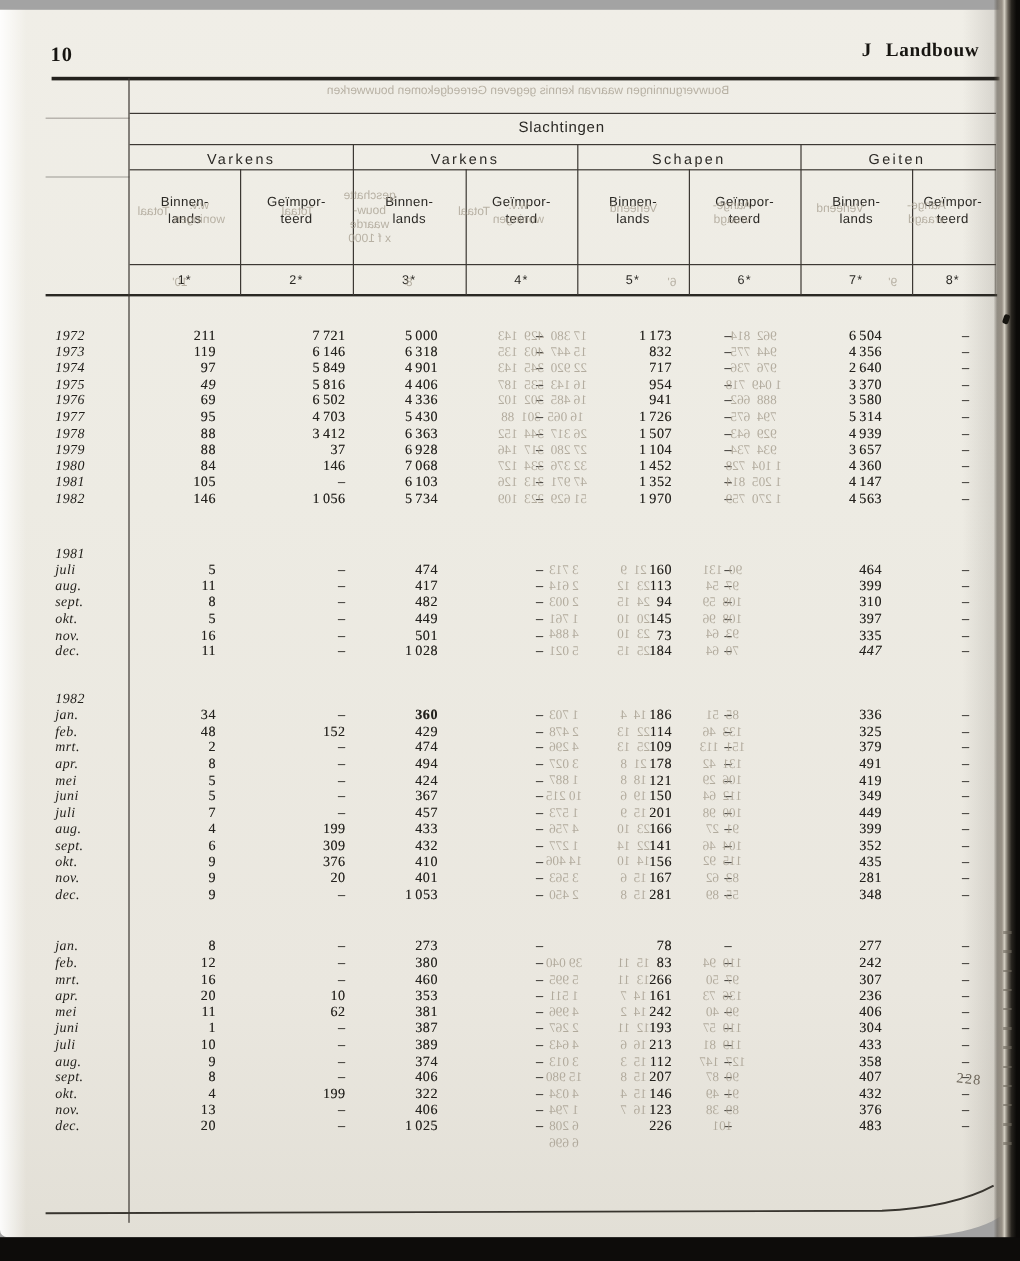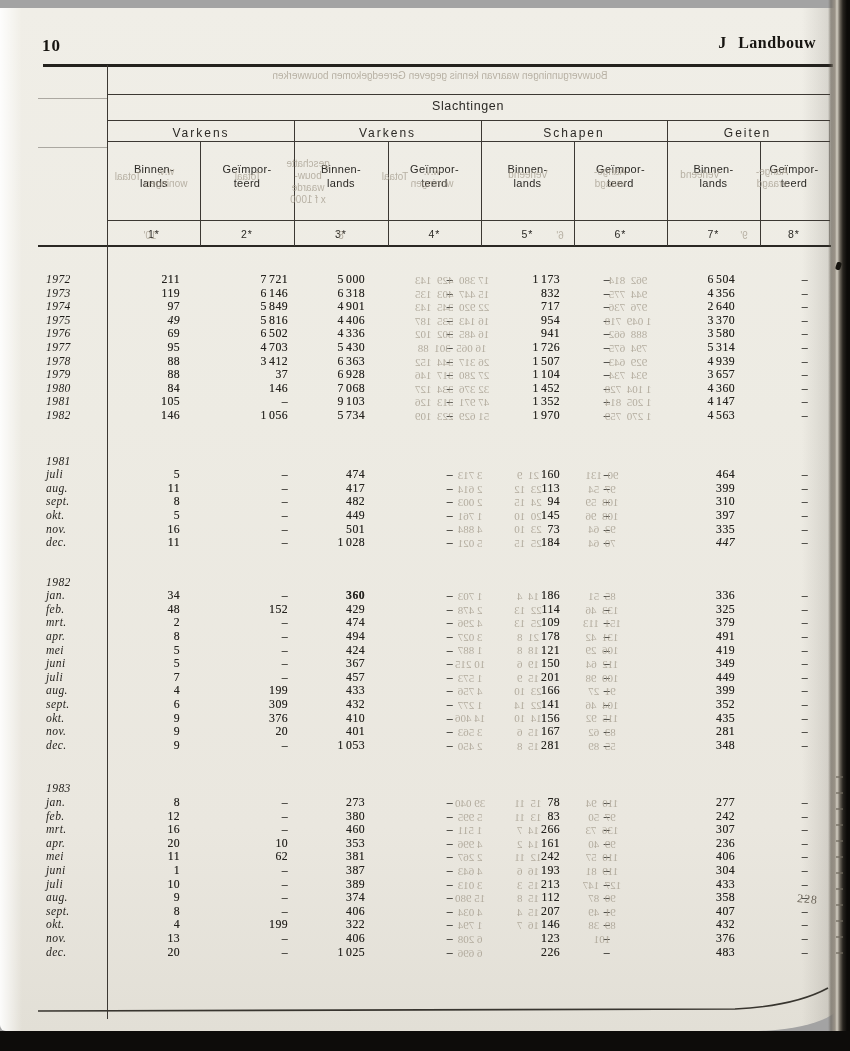--- a/index.html
+++ b/index.html
@@ -230,21 +230,21 @@
             <div class="cell" style="width: 93px; padding-right: 28px;">–</div>
             <div class="cell" style="width: 93px; padding-right: 14px;">1 452</div>
             <div class="cell" style="width: 93px; padding-right: 57px;">–</div>
             <div class="cell" style="width: 93px; padding-right: 25px;">4 360</div>
             <div class="cell" style="width: 68px; padding-right: 20px;">–</div>
           </div>
           <div class="row">
             <div class="lbl">1981</div>
             <div class="cell" style="width: 92px; padding-right: 20px;">105</div>
             <div class="cell" style="width: 94px; padding-right: 6px;">–</div>
-            <div class="cell" style="width: 94px; padding-right: 23px;">9 103</div>
+            <div class="cell" style="width: 94px; padding-right: 23px;">6 103</div>
             <div class="cell" style="width: 93px; padding-right: 28px;">–</div>
             <div class="cell" style="width: 93px; padding-right: 14px;">1 352</div>
             <div class="cell" style="width: 93px; padding-right: 57px;">–</div>
             <div class="cell" style="width: 93px; padding-right: 25px;">4 147</div>
             <div class="cell" style="width: 68px; padding-right: 20px;">–</div>
           </div>
           <div class="row">
             <div class="lbl">1982</div>
             <div class="cell" style="width: 92px; padding-right: 20px;">146</div>
             <div class="cell" style="width: 94px; padding-right: 6px;">1 056</div>
@@ -458,23 +458,20 @@
             <div class="cell" style="width: 94px; padding-right: 6px;">–</div>
             <div class="cell" style="width: 94px; padding-right: 23px;">1 053</div>
             <div class="cell" style="width: 93px; padding-right: 28px;">–</div>
             <div class="cell" style="width: 93px; padding-right: 14px;">281</div>
             <div class="cell" style="width: 93px; padding-right: 57px;">–</div>
             <div class="cell" style="width: 93px; padding-right: 25px;">348</div>
             <div class="cell" style="width: 68px; padding-right: 20px;">–</div>
           </div>
         </div>
         <div class="block" style="margin-top: 30px;">
-          <div class="row">
-            <div class="lbl">1983</div>
-          </div>
           <div class="row">
             <div class="lbl">jan.</div>
             <div class="cell" style="width: 92px; padding-right: 20px;">8</div>
             <div class="cell" style="width: 94px; padding-right: 6px;">–</div>
             <div class="cell" style="width: 94px; padding-right: 23px;">273</div>
             <div class="cell" style="width: 93px; padding-right: 28px;">–</div>
             <div class="cell" style="width: 93px; padding-right: 14px;">78</div>
             <div class="cell" style="width: 93px; padding-right: 57px;">–</div>
             <div class="cell" style="width: 93px; padding-right: 25px;">277</div>
             <div class="cell" style="width: 68px; padding-right: 20px;">–</div>

